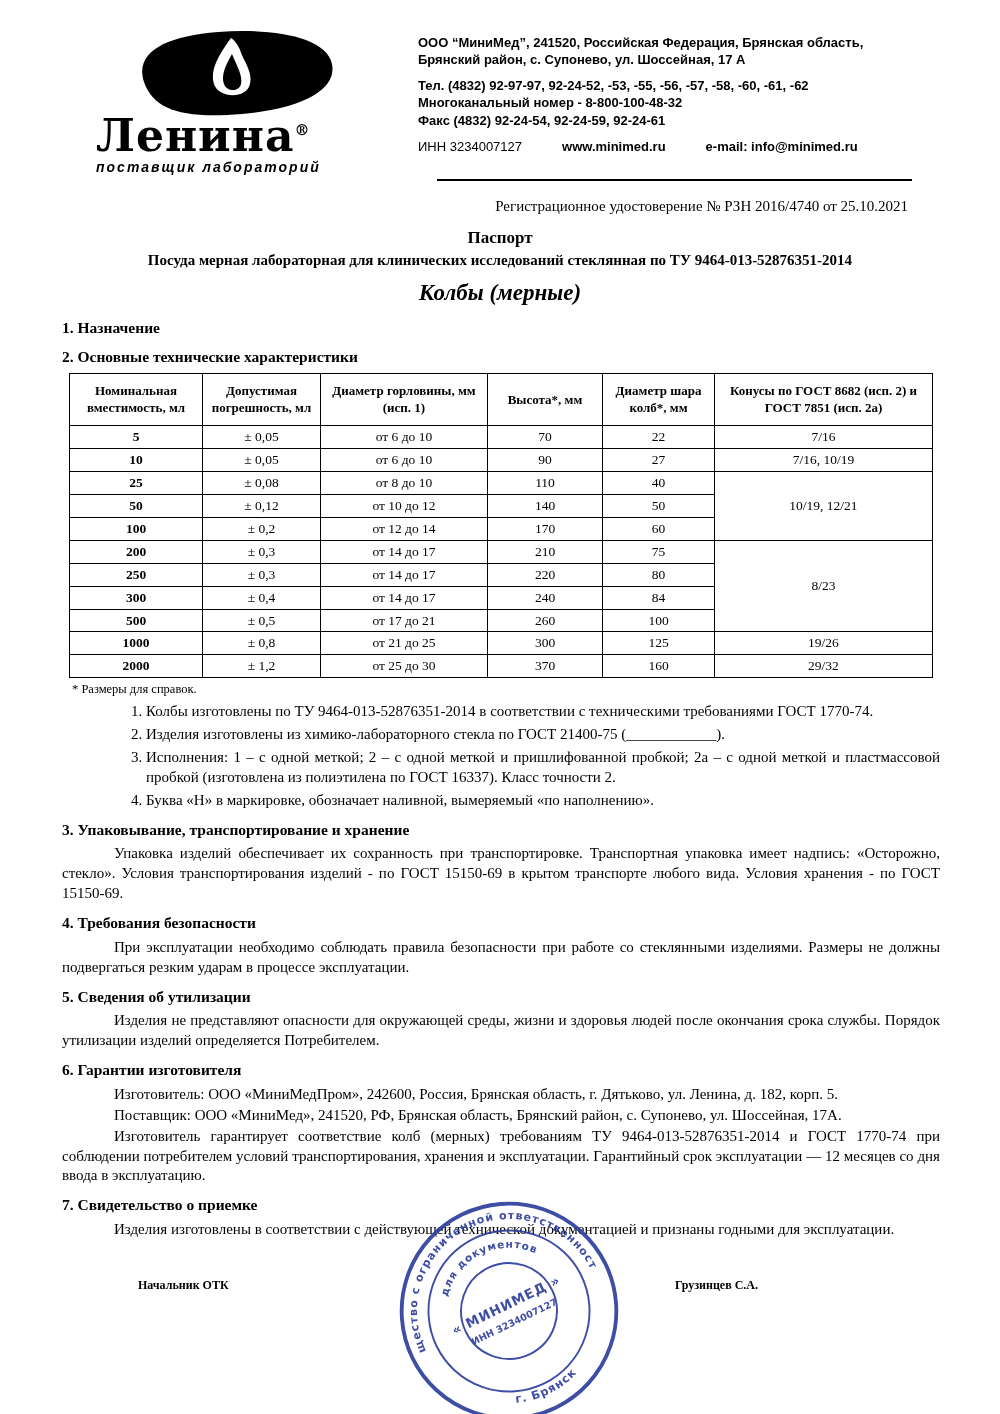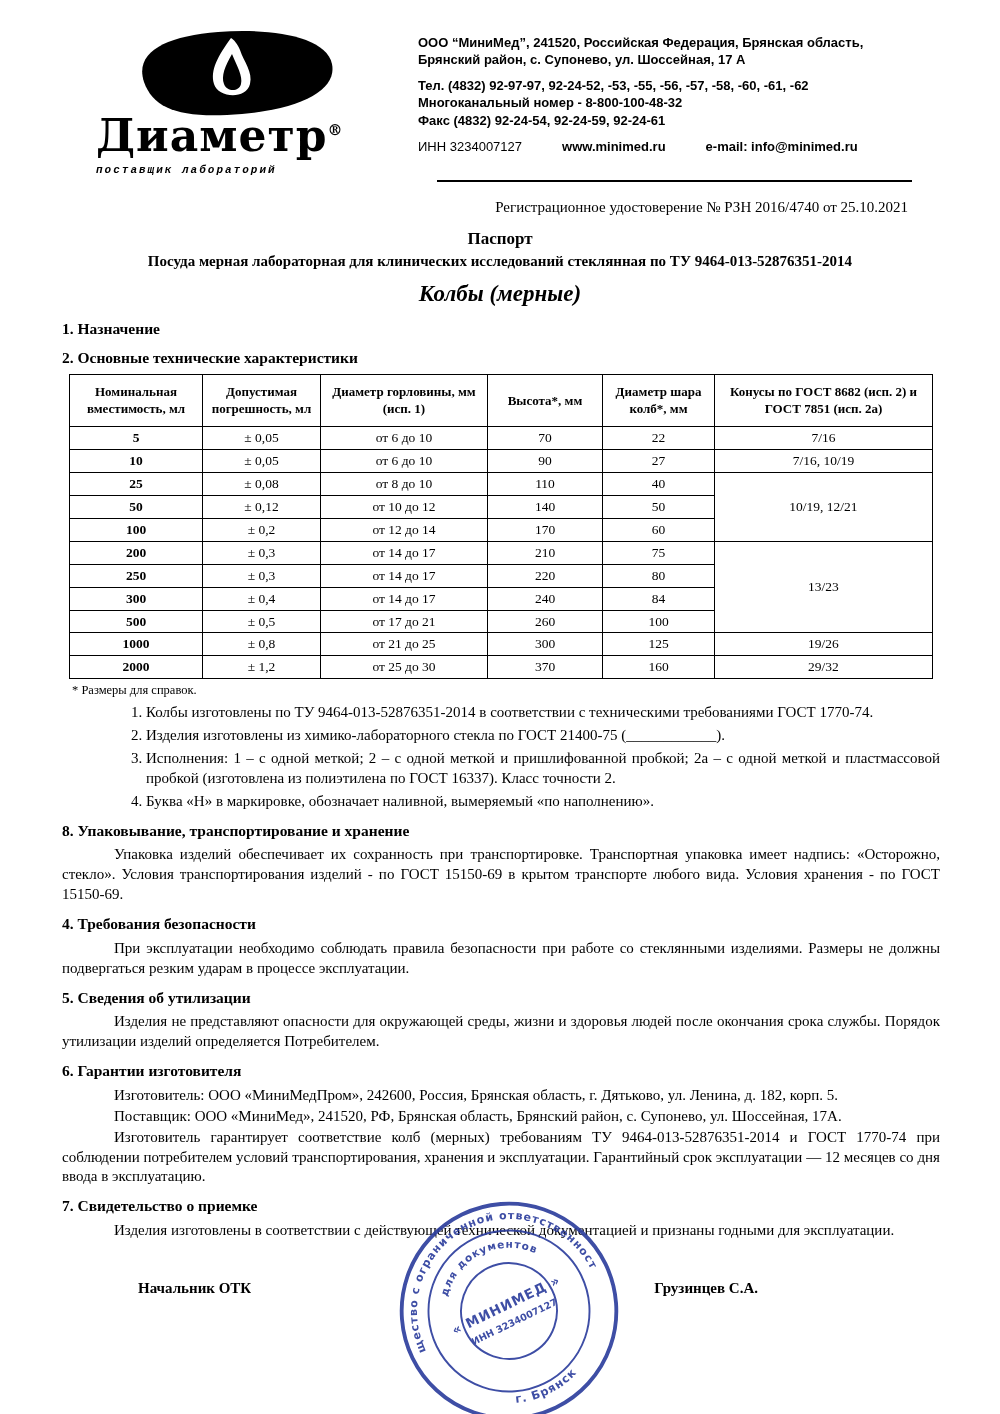--- a/index.html
+++ b/index.html
@@ -8,22 +8,22 @@
           background:#fff; color:#000;
           font-family:"Liberation Serif", serif; font-size:15px; line-height:1.33; }
 
   
   .header { display:flex; align-items:flex-start; padding:26px 40px 0 96px; }
   .logo { width:282px; flex:0 0 auto; }
   .logo svg { display:block; margin:0 0 0 34px; }
   .brand-line { font-family:"DejaVu Serif", serif; font-weight:bold; font-size:44px;
                 letter-spacing:1px; line-height:1; margin-top:-4px; white-space:nowrap; }
   .regmark { font-size:15px; vertical-align:super; }
-  .tagline { font-family:Liberation Mono, monospace; font-style:italic; font-weight:bold;
-             font-size:11px; letter-spacing:2px; margin-top:5px; white-space:nowrap; }
+  .tagline { font-family:Liberation Sans, sans-serif; font-style:italic; font-weight:bold;
+             font-size:14px; letter-spacing:2px; white-space:nowrap; }
   .contact { margin-left:40px; font-family:"Liberation Sans", sans-serif; font-weight:bold;
              font-size:13px; line-height:1.32; padding-top:8px; width:520px; }
   .contact .grp { margin-bottom:9px; }
   .inn-row { display:flex; gap:40px; white-space:nowrap; }
   .inn-row .inn { font-weight:normal; }
   .header-rule { border-top:2px solid #000; margin:2px 88px 0 437px; }
   .registration { text-align:right; padding-right:92px; margin-top:16px; font-size:15px; }
 
   
   .title { text-align:center; font-size:17px; font-weight:bold; margin:10px 0 2px; }
@@ -40,37 +40,37 @@
   .spec th { font-size:13px; height:52px; padding:4px 6px; }
   .spec td { height:21px; }
   .spec td.cap { font-weight:bold; }
   .footnote { font-size:12.5px; margin:3px 0 4px 10px; }
 
   ol.notes { margin:3px 0 0; padding:0 0 0 84px; }
   ol.notes li { text-align:justify; margin-bottom:3px; }
 
   
   .sig-row { display:flex; justify-content:space-between; padding:0 182px 0 76px;
-             margin-top:38px; font-weight:bold; font-size:15px; }
+             margin-top:38px; font-weight:bold; font-size:12px; }
   .stamp { position:absolute; left:394px; top:1196px; width:230px; height:230px;
            transform:rotate(-26deg); opacity:.92; }
 </style>
 </head>
 <body>
 
 <div class="page">
 
   <header class="header">
     <div class="logo">
       <svg width="206" height="92" viewBox="0 0 206 92">
         <path d="M14,56 C4,26 36,10 88,6 C140,2 196,10 202,38 C207,62 176,82 112,88 C52,93 24,84 14,56 Z" fill="#000"></path>
         <path d="M101,12 C88,30 80,44 84,58 C88,72 116,74 120,58 C123,46 114,36 110,24 C107,17 104,14 101,12 Z" fill="#fff"></path>
         <path d="M102,28 C95,40 91,50 94,58 C97,66 109,66 111,58 C113,50 107,40 102,28 Z" fill="#000"></path>
       </svg>
-      <div class="brand-line"><span>Диаметр</span><span class="regmark">®</span></div>
+      <div class="brand-line"><span>Ленина</span><span class="regmark">®</span></div>
       <div class="tagline">поставщик лабораторий</div>
     </div>
     <div class="contact">
       <div class="grp">
         <div>ООО “МиниМед”, 241520, Российская Федерация, Брянская область,</div>
         <div>Брянский район, с. Супонево, ул. Шоссейная, 17 А</div>
       </div>
       <div class="grp">
         <div>Тел. (4832) 92-97-97, 92-24-52, -53, -55, -56, -57, -58, -60, -61, -62</div>
         <div>Многоканальный номер - 8-800-100-48-32</div>
@@ -154,21 +154,21 @@
           <td>от 12 до 14</td>
           <td>170</td>
           <td>60</td>
         </tr>
         <tr>
           <td class="cap">200</td>
           <td>± 0,3</td>
           <td>от 14 до 17</td>
           <td>210</td>
           <td>75</td>
-          <td rowspan="4">13/23</td>
+          <td rowspan="4">8/23</td>
         </tr>
         <tr>
           <td class="cap">250</td>
           <td>± 0,3</td>
           <td>от 14 до 17</td>
           <td>220</td>
           <td>80</td>
         </tr>
         <tr>
           <td class="cap">300</td>
@@ -204,21 +204,21 @@
     </table>
     <div class="footnote">* Размеры для справок.</div>
 
     <ol class="notes">
       <li>Колбы изготовлены по ТУ 9464-013-52876351-2014 в соответствии с техническими требованиями ГОСТ 1770-74.</li>
       <li>Изделия изготовлены из химико-лабораторного стекла по ГОСТ 21400-75 (____________).</li>
       <li>Исполнения: 1 – с одной меткой; 2 – с одной меткой и пришлифованной пробкой; 2а – с одной меткой и пластмассовой пробкой (изготовлена из полиэтилена по ГОСТ 16337). Класс точности 2.</li>
       <li>Буква «Н» в маркировке, обозначает наливной, вымеряемый «по наполнению».</li>
     </ol>
 
-    <h2 class="sec">8.  Упаковывание, транспортирование и хранение</h2>
+    <h2 class="sec">3.  Упаковывание, транспортирование и хранение</h2>
     <p class="para">Упаковка изделий обеспечивает их сохранность при транспортировке. Транспортная упаковка имеет надпись: «Осторожно, стекло». Условия транспортирования изделий - по ГОСТ 15150-69 в крытом транспорте любого вида. Условия хранения - по ГОСТ 15150-69.</p>
 
     <h2 class="sec">4.  Требования безопасности</h2>
     <p class="para">При эксплуатации необходимо соблюдать правила безопасности при работе со стеклянными изделиями. Размеры не должны подвергаться резким ударам в процессе эксплуатации.</p>
 
     <h2 class="sec">5.  Сведения об утилизации</h2>
     <p class="para">Изделия не представляют опасности для окружающей среды, жизни и здоровья людей после окончания срока службы. Порядок утилизации изделий определяется Потребителем.</p>
 
     <h2 class="sec">6.  Гарантии изготовителя</h2>
     <p class="para">Изготовитель: ООО «МиниМедПром», 242600, Россия, Брянская область, г. Дятьково, ул. Ленина, д. 182, корп. 5.</p>

